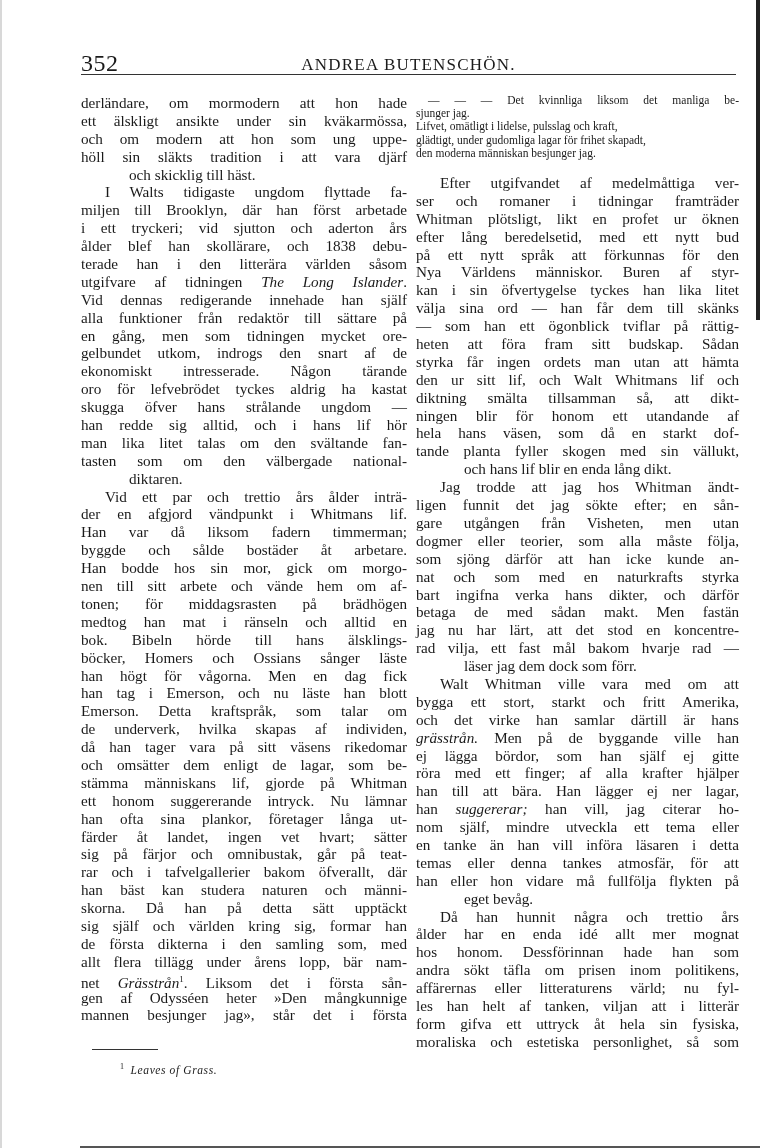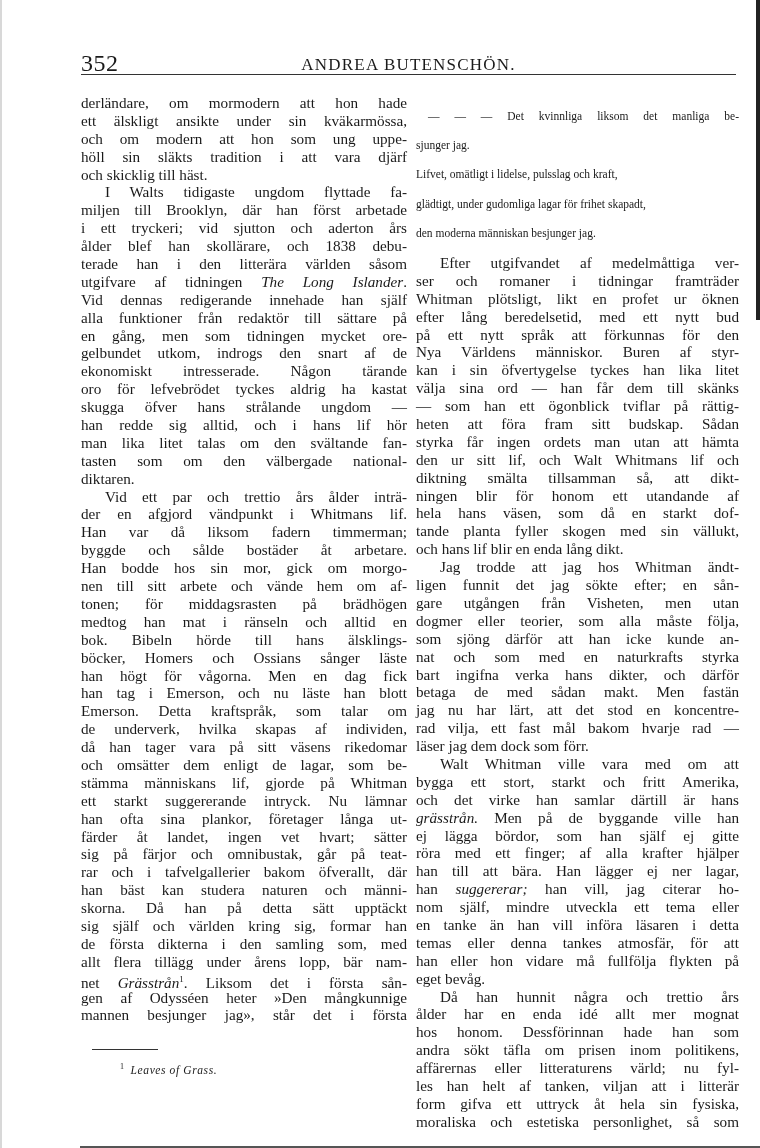--- a/index.html
+++ b/index.html
@@ -11,25 +11,25 @@
   .edge-right { position:absolute; right:0; top:0; width:4px; height:320px; background:#222; }
   .edge-bottom { position:absolute; left:80px; right:0; bottom:0; height:2px; background:#555; }
   .header { position:absolute; left:81px; top:50px; width:655px; height:24px; }
   .page-num { position:absolute; left:0; top:0; font-size:24px; letter-spacing:0.5px; }
   .running-head { position:absolute; left:0; right:0; top:5px; text-align:center; font-size:17px; letter-spacing:1.2px; }
   .head-rule { position:absolute; left:81px; top:74px; width:655px; height:1px; background:#333; }
   .col { position:absolute; top:94px; font-size:15.2px; line-height:17.9px; text-align:justify; }
   .col-left { left:81px; width:326px; }
   .col-right { left:416px; width:323px; }
   .line { display:block; white-space:nowrap; text-align:justify; text-align-last:justify; height:17.9px; }
-  .line.last { text-align-last:left; }
+  .line.last { text-align-last:left;margin-left:48px; }
   .indent { padding-left:24px; }
   i { font-style:italic; }
   .poem { font-size:11.5px; line-height:13.2px; margin-bottom:14px; }
-  .poem .pl { display:block; white-space:nowrap;margin-top:16px; }
+  .poem .pl { display:block; white-space:nowrap; }
   .poem .p1 { padding-left:12px; text-align-last:justify; text-align:justify; }
   .poem .p2 { text-align:left; }
   .fn-rule { position:absolute; left:92px; top:1049px; width:66px; height:1px; background:#333; }
   .footnote { position:absolute; left:120px; top:1062px; font-size:11.5px; font-style:italic; letter-spacing:0.6px;font-family:Liberation Serif, serif; }
   .footnote sup { font-style:normal; font-size:8px; margin-right:6px; }
   sup.ref { font-size:9px; }
 </style>
 </head>
 <body>
 
@@ -76,21 +76,21 @@
   <span class="line">medtog han mat i ränseln och alltid en</span>
   <span class="line">bok. Bibeln hörde till hans älsklings-</span>
   <span class="line">böcker, Homers och Ossians sånger läste</span>
   <span class="line">han högt för vågorna. Men en dag fick</span>
   <span class="line">han tag i Emerson, och nu läste han blott</span>
   <span class="line">Emerson. Detta kraftspråk, som talar om</span>
   <span class="line">de underverk, hvilka skapas af individen,</span>
   <span class="line">då han tager vara på sitt väsens rikedomar</span>
   <span class="line">och omsätter dem enligt de lagar, som be-</span>
   <span class="line">stämma människans lif, gjorde på Whitman</span>
-  <span class="line">ett starkt suggererande intryck. Nu lämnar</span>
+  <span class="line">ett honom suggererande intryck. Nu lämnar</span>
   <span class="line">han ofta sina plankor, företager långa ut-</span>
   <span class="line">färder åt landet, ingen vet hvart; sätter</span>
   <span class="line">sig på färjor och omnibustak, går på teat-</span>
   <span class="line">rar och i tafvelgallerier bakom öfverallt, där</span>
   <span class="line">han bäst kan studera naturen och männi-</span>
   <span class="line">skorna. Då han på detta sätt upptäckt</span>
   <span class="line">sig själf och världen kring sig, formar han</span>
   <span class="line">de första dikterna i den samling som, med</span>
   <span class="line">allt flera tillägg under årens lopp, bär nam-</span>
   <span class="line"><span>net </span><i>Grässtrån</i><sup class="ref">1</sup><span>.  Liksom det i första sån-</span></span>

